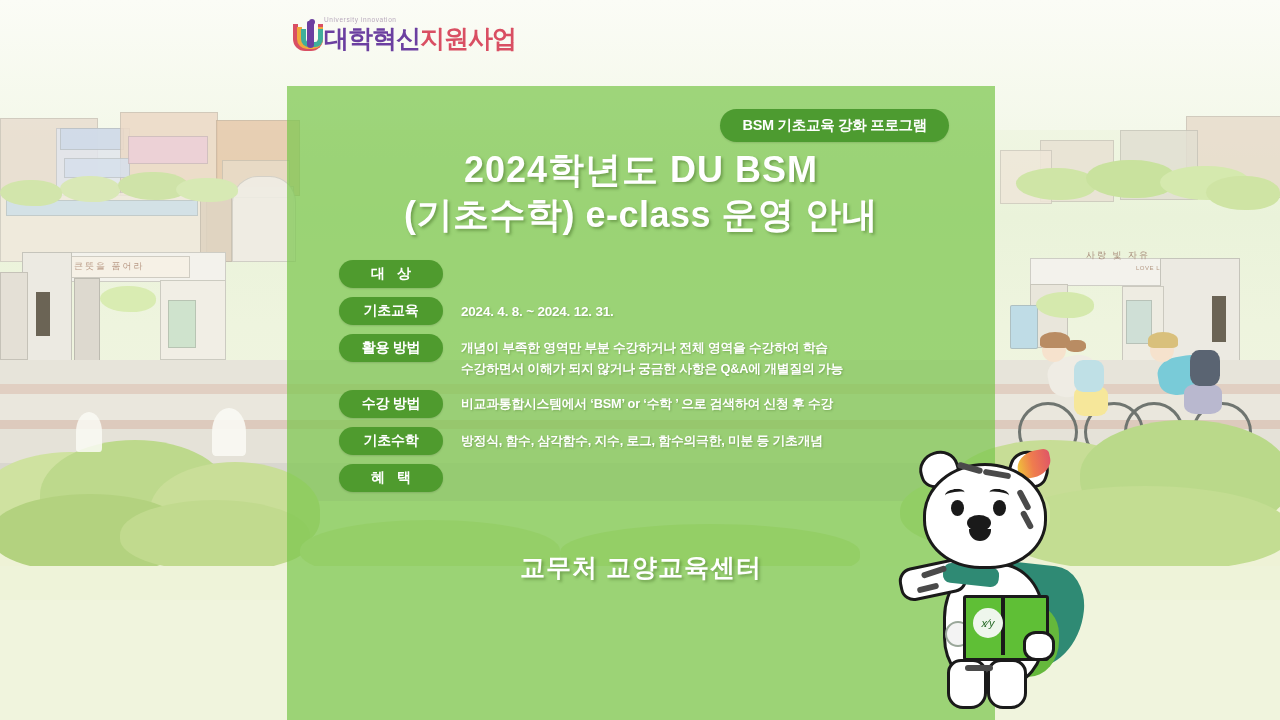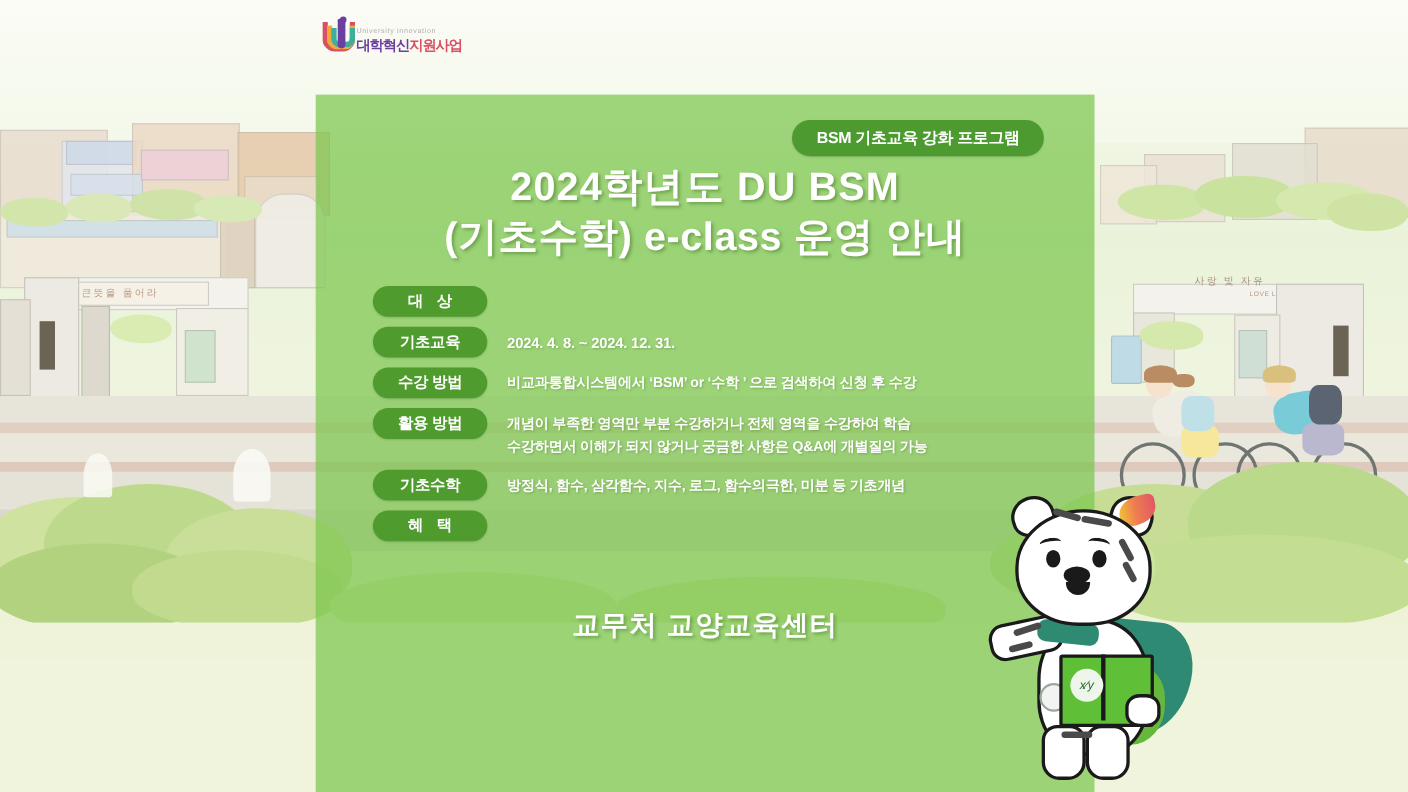--- a/index.html
+++ b/index.html
@@ -41,21 +41,21 @@
   .logo-u{position:absolute;left:0;bottom:0;width:20px;height:22px;
      border:5px solid #d94f63;border-top:none;border-radius:0 0 12px 12px;}
   .logo-u2{position:absolute;left:4px;bottom:2px;width:16px;height:17px;
      border:5px solid #f0a93c;border-top:none;border-radius:0 0 10px 10px;}
   .logo-u3{position:absolute;left:8px;bottom:4px;width:12px;height:13px;
      border:5px solid #3fae9b;border-top:none;border-radius:0 0 8px 8px;}
   .logo-j{position:absolute;left:14px;top:0;width:7px;height:27px;background:#6b3fa0;border-radius:3px 3px 7px 7px;}
   .logo-jdot{position:absolute;left:16px;top:-2px;width:6px;height:6px;border-radius:50%;background:#6b3fa0;}
   .logo-txts{display:flex;flex-direction:column;line-height:1;}
   .logo-en{font-size:6.5px;color:#b8a9bd;letter-spacing:.6px;margin-bottom:2px;}
-  .logo-ko{font-size:13px;font-weight:bold;letter-spacing:-1px;}
+  .logo-ko{font-size:25px;font-weight:bold;letter-spacing:-1px;}
   .logo-ko .a{color:#6b3fa0;}
   .logo-ko .b{color:#d94f63;}
 
   
   .panel{position:absolute;left:287px;top:86px;width:708px;height:652px;
      background:rgba(124,198,78,.72);}
   .badge{position:absolute;right:46px;top:23px;background:#4d9b30;color:#fff;
      border-radius:20px;padding:7px 22px;font-size:14.5px;font-weight:bold;letter-spacing:-.3px;
      box-shadow:0 1px 2px rgba(0,0,0,.12);}
   .title{position:absolute;left:0;right:0;top:62px;text-align:center;color:#fff;
@@ -261,32 +261,32 @@
         <div class="pill sp">대상</div>
       </div>
 
       <div class="row">
         <div class="pill">기초교육</div>
         <div class="val">
           <div>2024. 4. 8. ~ 2024. 12. 31.</div>
         </div>
       </div>
 
-      <div class="row">
-        <div class="pill">수강 방법</div>
-        <div class="val small">
-          <div>비교과통합시스템에서 ‘BSM’ or ‘수학 ’ 으로 검색하여 신청 후 수강</div>
-        </div>
-      </div>
-
       <div class="row tall">
         <div class="pill">활용 방법</div>
         <div class="val small">
           <div>개념이 부족한 영역만 부분 수강하거나 전체 영역을 수강하여 학습</div>
           <div>수강하면서 이해가 되지 않거나 궁금한 사항은 Q&amp;A에 개별질의 가능</div>
+        </div>
+      </div>
+
+      <div class="row">
+        <div class="pill">수강 방법</div>
+        <div class="val small">
+          <div>비교과통합시스템에서 ‘BSM’ or ‘수학 ’ 으로 검색하여 신청 후 수강</div>
         </div>
       </div>
 
       <div class="row">
         <div class="pill">기초수학</div>
         <div class="val small">
           <div>방정식,  함수, 삼각함수, 지수, 로그, 함수의극한, 미분 등 기초개념</div>
         </div>
       </div>
 

